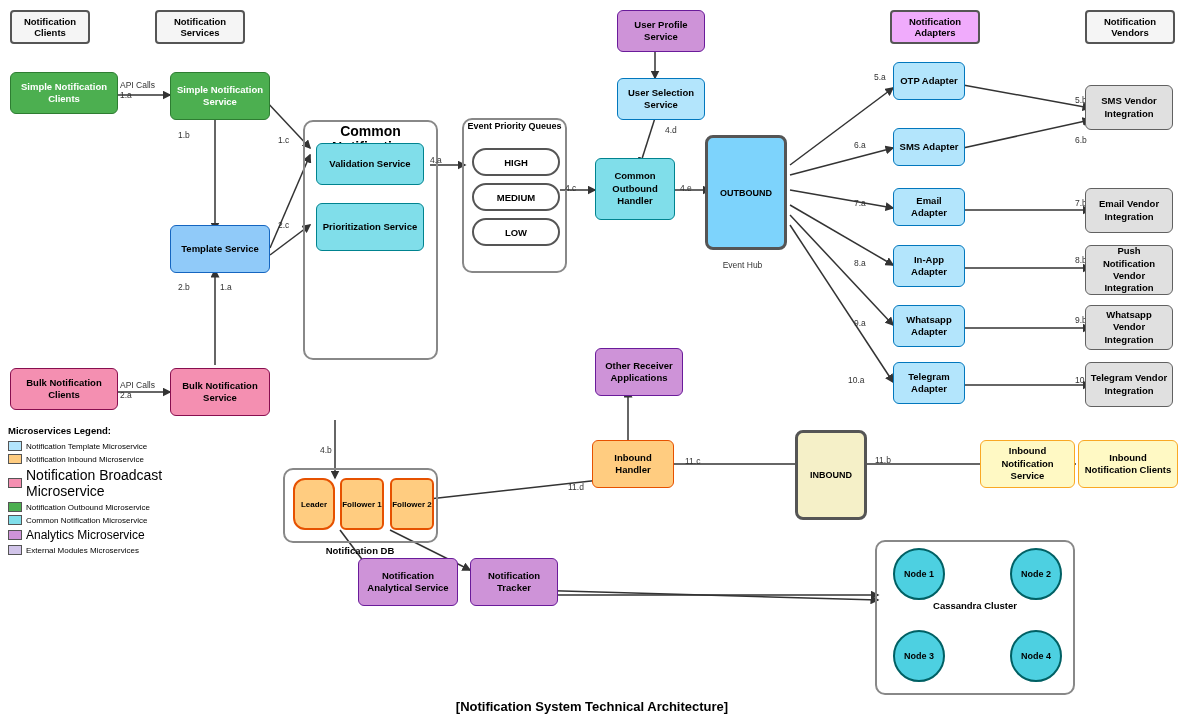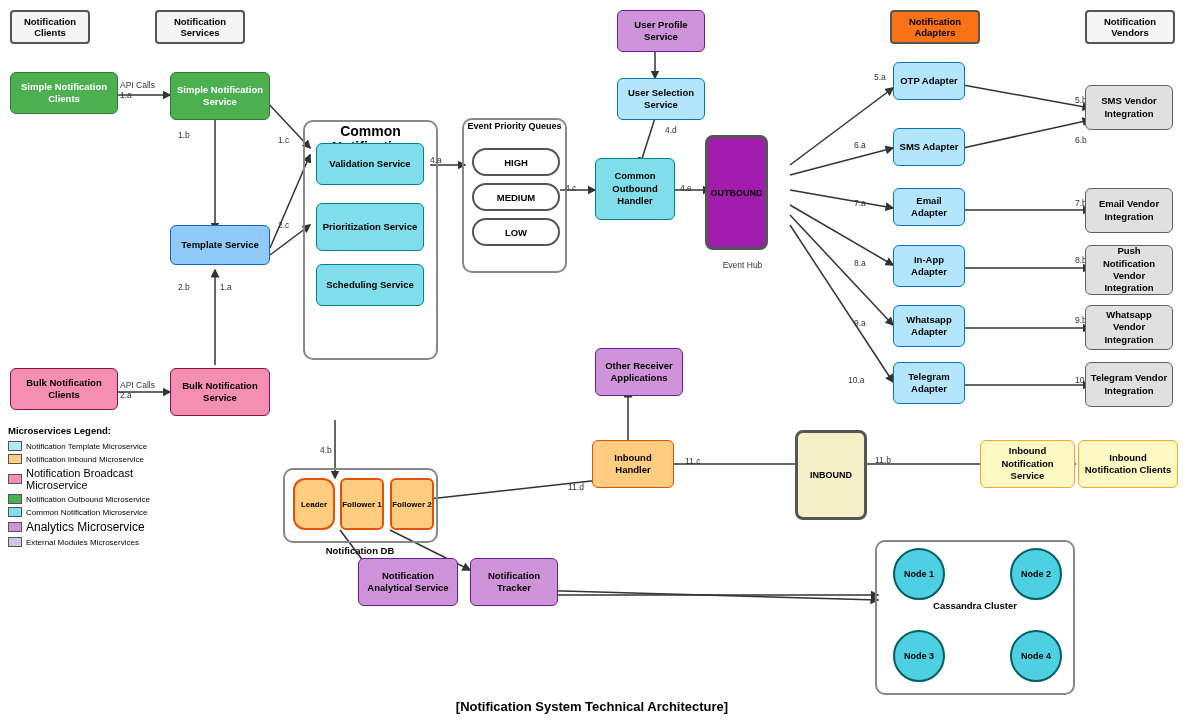--- a/index.html
+++ b/index.html
@@ -188,21 +188,21 @@
   </div>
 </div>
 
 <div class="label-box" style="left:155px;top:10px;width:90px;">
   <div style="border:2px solid #555;padding:4px 6px;background:#f5f5f5;border-radius:4px;">
     <div>Notification Services</div>
   </div>
 </div>
 
 <div class="label-box" style="left:890px;top:10px;width:90px;">
-  <div style="border:2px solid #555;padding:4px 6px;background:#f97316;border-radius:4px;">
+  <div style="border:2px solid #555;padding:4px 6px;background:#f0abfc;border-radius:4px;">
     <div>Notification Adapters</div>
   </div>
 </div>
 
 <div class="label-box" style="left:1085px;top:10px;width:90px;">
   <div style="border:2px solid #555;padding:4px 6px;background:#f5f5f5;border-radius:4px;">
     <div>Notification Vendors</div>
   </div>
 </div>
 
@@ -211,21 +211,21 @@
 </div>
 
 <div class="small-label" style="left:120px;top:80px;">API Calls<br>1.a</div>
 
 <div class="box green" style="left:170px;top:72px;width:100px;height:48px;">
   <span>Simple Notification Service</span>
 </div>
 
 <div class="small-label" style="left:178px;top:130px;">1.b</div>
 
-<div class="box blue" style="left:170px;top:225px;width:100px;height:40px;">
+<div class="box blue" style="left:170px;top:225px;width:100px;height:48px;">
   <span>Template Service</span>
 </div>
 
 <div class="small-label" style="left:178px;top:282px;">2.b</div>
 
 <div class="small-label" style="left:220px;top:282px;">1.a</div>
 
 <div class="box pink" style="left:10px;top:368px;width:108px;height:42px;">
   <span>Bulk Notification Clients</span>
 </div>
@@ -246,23 +246,20 @@
 <div class="small-label" style="left:278px;top:220px;">2.c</div>
 
 <div class="box cyan" style="left:316px;top:143px;width:108px;height:42px;">
   <span>Validation Service</span>
 </div>
 
 <div class="box cyan" style="left:316px;top:203px;width:108px;height:48px;">
   <span>Prioritization Service</span>
 </div>
 
-<div class="box cyan" style="left:316px;top:264px;width:108px;height:42px;">
-  <span>Scheduling Service</span>
-</div>
 
 <div class="small-label" style="left:430px;top:155px;">4.a</div>
 
 <div class="small-label" style="left:320px;top:445px;">4.b</div>
 
 <div class="group-border" style="left:462px;top:118px;width:105px;height:155px;"></div>
 <div class="label-box" style="left:465px;top:120px;width:99px;">
   <span style="font-size:9px;font-weight:bold;">Event Priority Queues</span>
 </div>
 
@@ -289,21 +286,21 @@
 </div>
 
 <div class="small-label" style="left:665px;top:125px;">4.d</div>
 
 <div class="box cyan" style="left:595px;top:158px;width:80px;height:62px;">
   <span>Common Outbound Handler</span>
 </div>
 
 <div class="small-label" style="left:680px;top:183px;">4.e</div>
 
-<div style="position:absolute;left:705px;top:135px;width:63px;height:115px;border:3px solid #555;border-radius:8px;background:#a21caf;display:flex;align-items:center;justify-content:center;">
+<div style="position:absolute;left:705px;top:135px;width:82px;height:115px;border:3px solid #555;border-radius:8px;background:#7dd3fc;display:flex;align-items:center;justify-content:center;">
   <span style="font-size:9px;font-weight:bold;writing-mode:horizontal-tb;text-align:center;">OUTBOUND</span>
 </div>
 <div class="small-label" style="left:710px;top:260px;width:65px;text-align:center;">Event Hub</div>
 
 <div class="box purple" style="left:595px;top:348px;width:88px;height:48px;">
   <span>Other Receiver Applications</span>
 </div>
 
 <div class="box orange" style="left:592px;top:440px;width:82px;height:48px;">
   <span>Inbound Handler</span>
@@ -429,21 +426,21 @@
   <div class="legend-item">
     <div class="legend-swatch" style="background:#b3e5fc;"></div>
     <span style="font-size:8px;">Notification Template Microservice</span>
   </div>
   <div class="legend-item">
     <div class="legend-swatch" style="background:#ffcc80;"></div>
     <span style="font-size:8px;">Notification Inbound Microservice</span>
   </div>
   <div class="legend-item">
     <div class="legend-swatch" style="background:#f48fb1;"></div>
-    <span style="font-size:11px;">Notification Broadcast Microservice</span>
+    <span style="font-size:14px;">Notification Broadcast Microservice</span>
   </div>
   <div class="legend-item">
     <div class="legend-swatch" style="background:#4CAF50;"></div>
     <span style="font-size:8px;">Notification Outbound Microservice</span>
   </div>
   <div class="legend-item">
     <div class="legend-swatch" style="background:#80deea;"></div>
     <span style="font-size:8px;">Common Notification Microservice</span>
   </div>
   <div class="legend-item">

